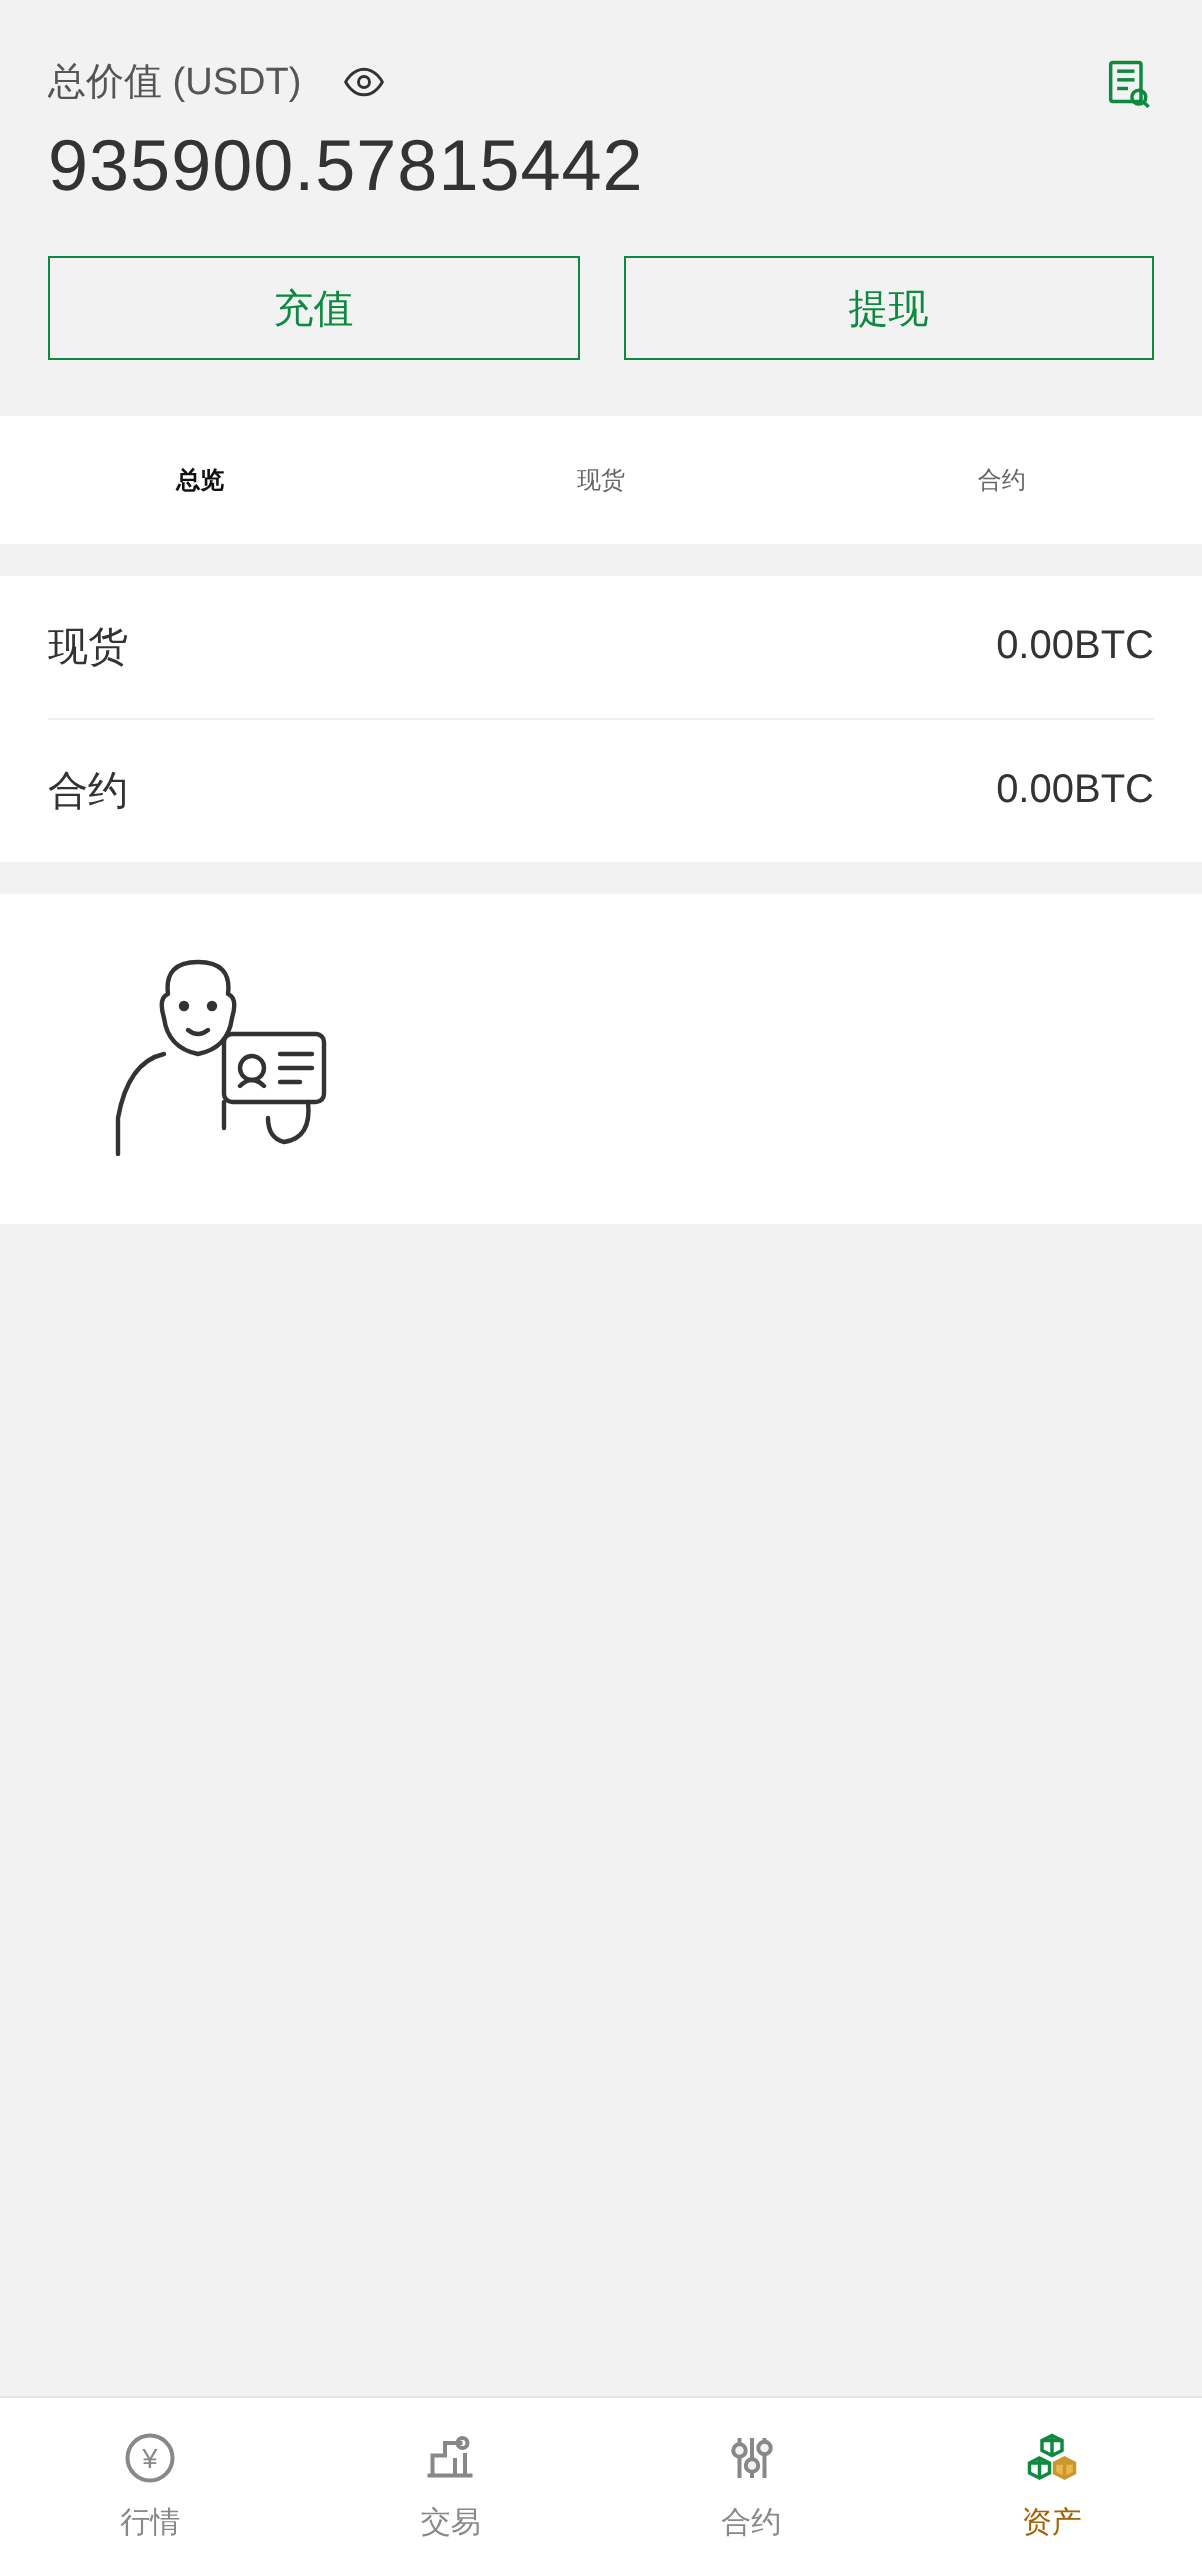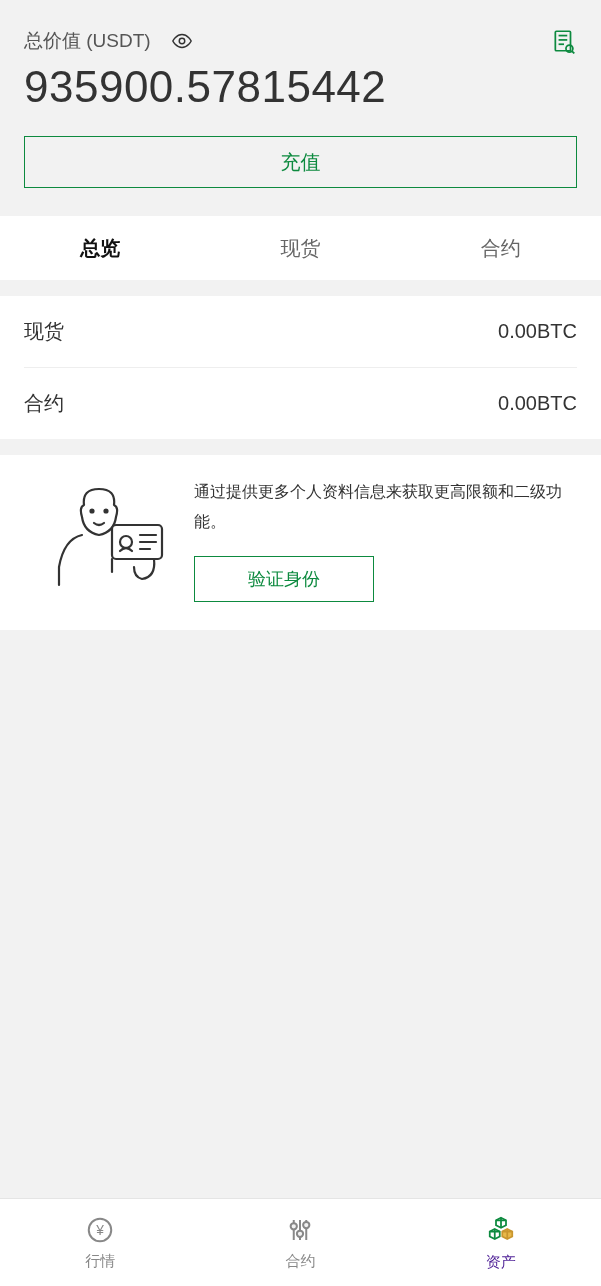--- a/index.html
+++ b/index.html
@@ -19,21 +19,21 @@
   .total-label-row {
     display: flex;
     align-items: center;
     gap: 20px;
     color: #555;
     font-size: 19px;
     font-weight: 400;
   }
   .eye-icon { display: inline-flex; }
   .total-value {
-    font-size: 44px;
+    font-size: 36px;
     color: #333;
     margin-top: 8px;
     font-weight: 400;
     letter-spacing: 0.5px;
   }
   .doc-icon {
     position: absolute;
     top: 28px;
     right: 24px;
   }
@@ -60,21 +60,21 @@
     margin: 0;
   }
   .tabs {
     display: flex;
     height: 64px;
     align-items: center;
   }
   .tab {
     flex: 1;
     text-align: center;
-    font-size: 20px;
+    font-size: 12px;
     color: #666;
     cursor: pointer;
   }
   .tab.active { color: #111; font-weight: 700; }
   .asset-card {
     background: #fff;
     margin-top: 16px;
   }
   .asset-row {
     display: flex;
@@ -126,21 +126,21 @@
     flex: 1;
     display: flex;
     flex-direction: column;
     align-items: center;
     justify-content: center;
     gap: 4px;
     cursor: pointer;
     color: #888;
     font-size: 15px;
   }
-  .tabbar-item.active { color: #4c1d95; font-family: Liberation Mono, monospace; }
+  .tabbar-item.active { color: #a16207; }
   .tabbar-item svg { width: 30px; height: 30px; }
 </style>
 </head>
 <body>
 
 <div class="header">
   <span class="doc-icon">
     <svg width="26" height="26" viewBox="0 0 24 24" fill="none" stroke="#0d8a3f" stroke-width="1.6">
       <rect x="4" y="3" width="14" height="18" rx="1"></rect>
       <line x1="7" y1="7" x2="15" y2="7"></line>
@@ -157,20 +157,21 @@
         <path d="M2 12s3.5-7 10-7 10 7 10 7-3.5 7-10 7S2 12 2 12z"></path>
         <circle cx="12" cy="12" r="3"></circle>
       </svg>
     </span>
   </div>
   <div class="total-value">935900.57815442</div>
 </div>
 
 <div class="action-row">
   <button class="action-btn">充值</button>
+  <button class="action-btn">提现</button>
 </div>
 
 <div class="tabs-card">
   <div class="tabs">
     <div class="tab active">总览</div>
     <div class="tab">现货</div>
     <div class="tab">合约</div>
   </div>
 </div>
 
@@ -198,37 +199,45 @@
       <rect x="88" y="48" width="50" height="34" rx="4" fill="#fff"></rect>
       <circle cx="102" cy="65" r="6"></circle>
       <path d="M96 74 Q102 68 108 74"></path>
       <line x1="116" y1="58" x2="132" y2="58"></line>
       <line x1="116" y1="65" x2="132" y2="65"></line>
       <line x1="116" y1="72" x2="126" y2="72"></line>
       <path d="M130 82 Q132 100 118 102 Q110 100 110 90"></path>
       <path d="M88 82 L88 95"></path>
     </svg>
   </div>
-  <div class="kyc-right">
-    <div class="kyc-text">通过提供更多个人资料信息来获取更高限额和二级功能。</div>
-    <button class="kyc-btn">验证身份</button>
-  </div>
 </div>
 
 <div class="spacer"></div>
 
 <div class="tabbar">
   <div class="tabbar-item">
     <span>
       <svg viewBox="0 0 24 24" fill="none" stroke="#888" stroke-width="1.6">
         <circle cx="12" cy="12" r="9"></circle>
         <text x="12" y="16" text-anchor="middle" font-size="11" fill="#888" stroke="none">¥</text>
       </svg>
     </span>
     <span>行情</span>
+  </div>
+  <div class="tabbar-item">
+    <span>
+      <svg viewBox="0 0 24 24" fill="none" stroke="#888" stroke-width="1.6">
+        <path d="M5 19 L5 11 L10 11 L10 6 L17 6"></path>
+        <circle cx="17" cy="6" r="2"></circle>
+        <path d="M14 12 L14 19"></path>
+        <path d="M18 10 L18 19"></path>
+        <line x1="3" y1="19" x2="21" y2="19"></line>
+      </svg>
+    </span>
+    <span>交易</span>
   </div>
   <div class="tabbar-item">
     <span>
       <svg viewBox="0 0 24 24" fill="none" stroke="#888" stroke-width="1.6">
         <line x1="7" y1="4" x2="7" y2="20"></line>
         <circle cx="7" cy="9" r="2.5" fill="#f2f2f2"></circle>
         <line x1="12" y1="4" x2="12" y2="20"></line>
         <circle cx="12" cy="15" r="2.5" fill="#f2f2f2"></circle>
         <line x1="17" y1="4" x2="17" y2="20"></line>
         <circle cx="17" cy="8" r="2.5" fill="#f2f2f2"></circle>

